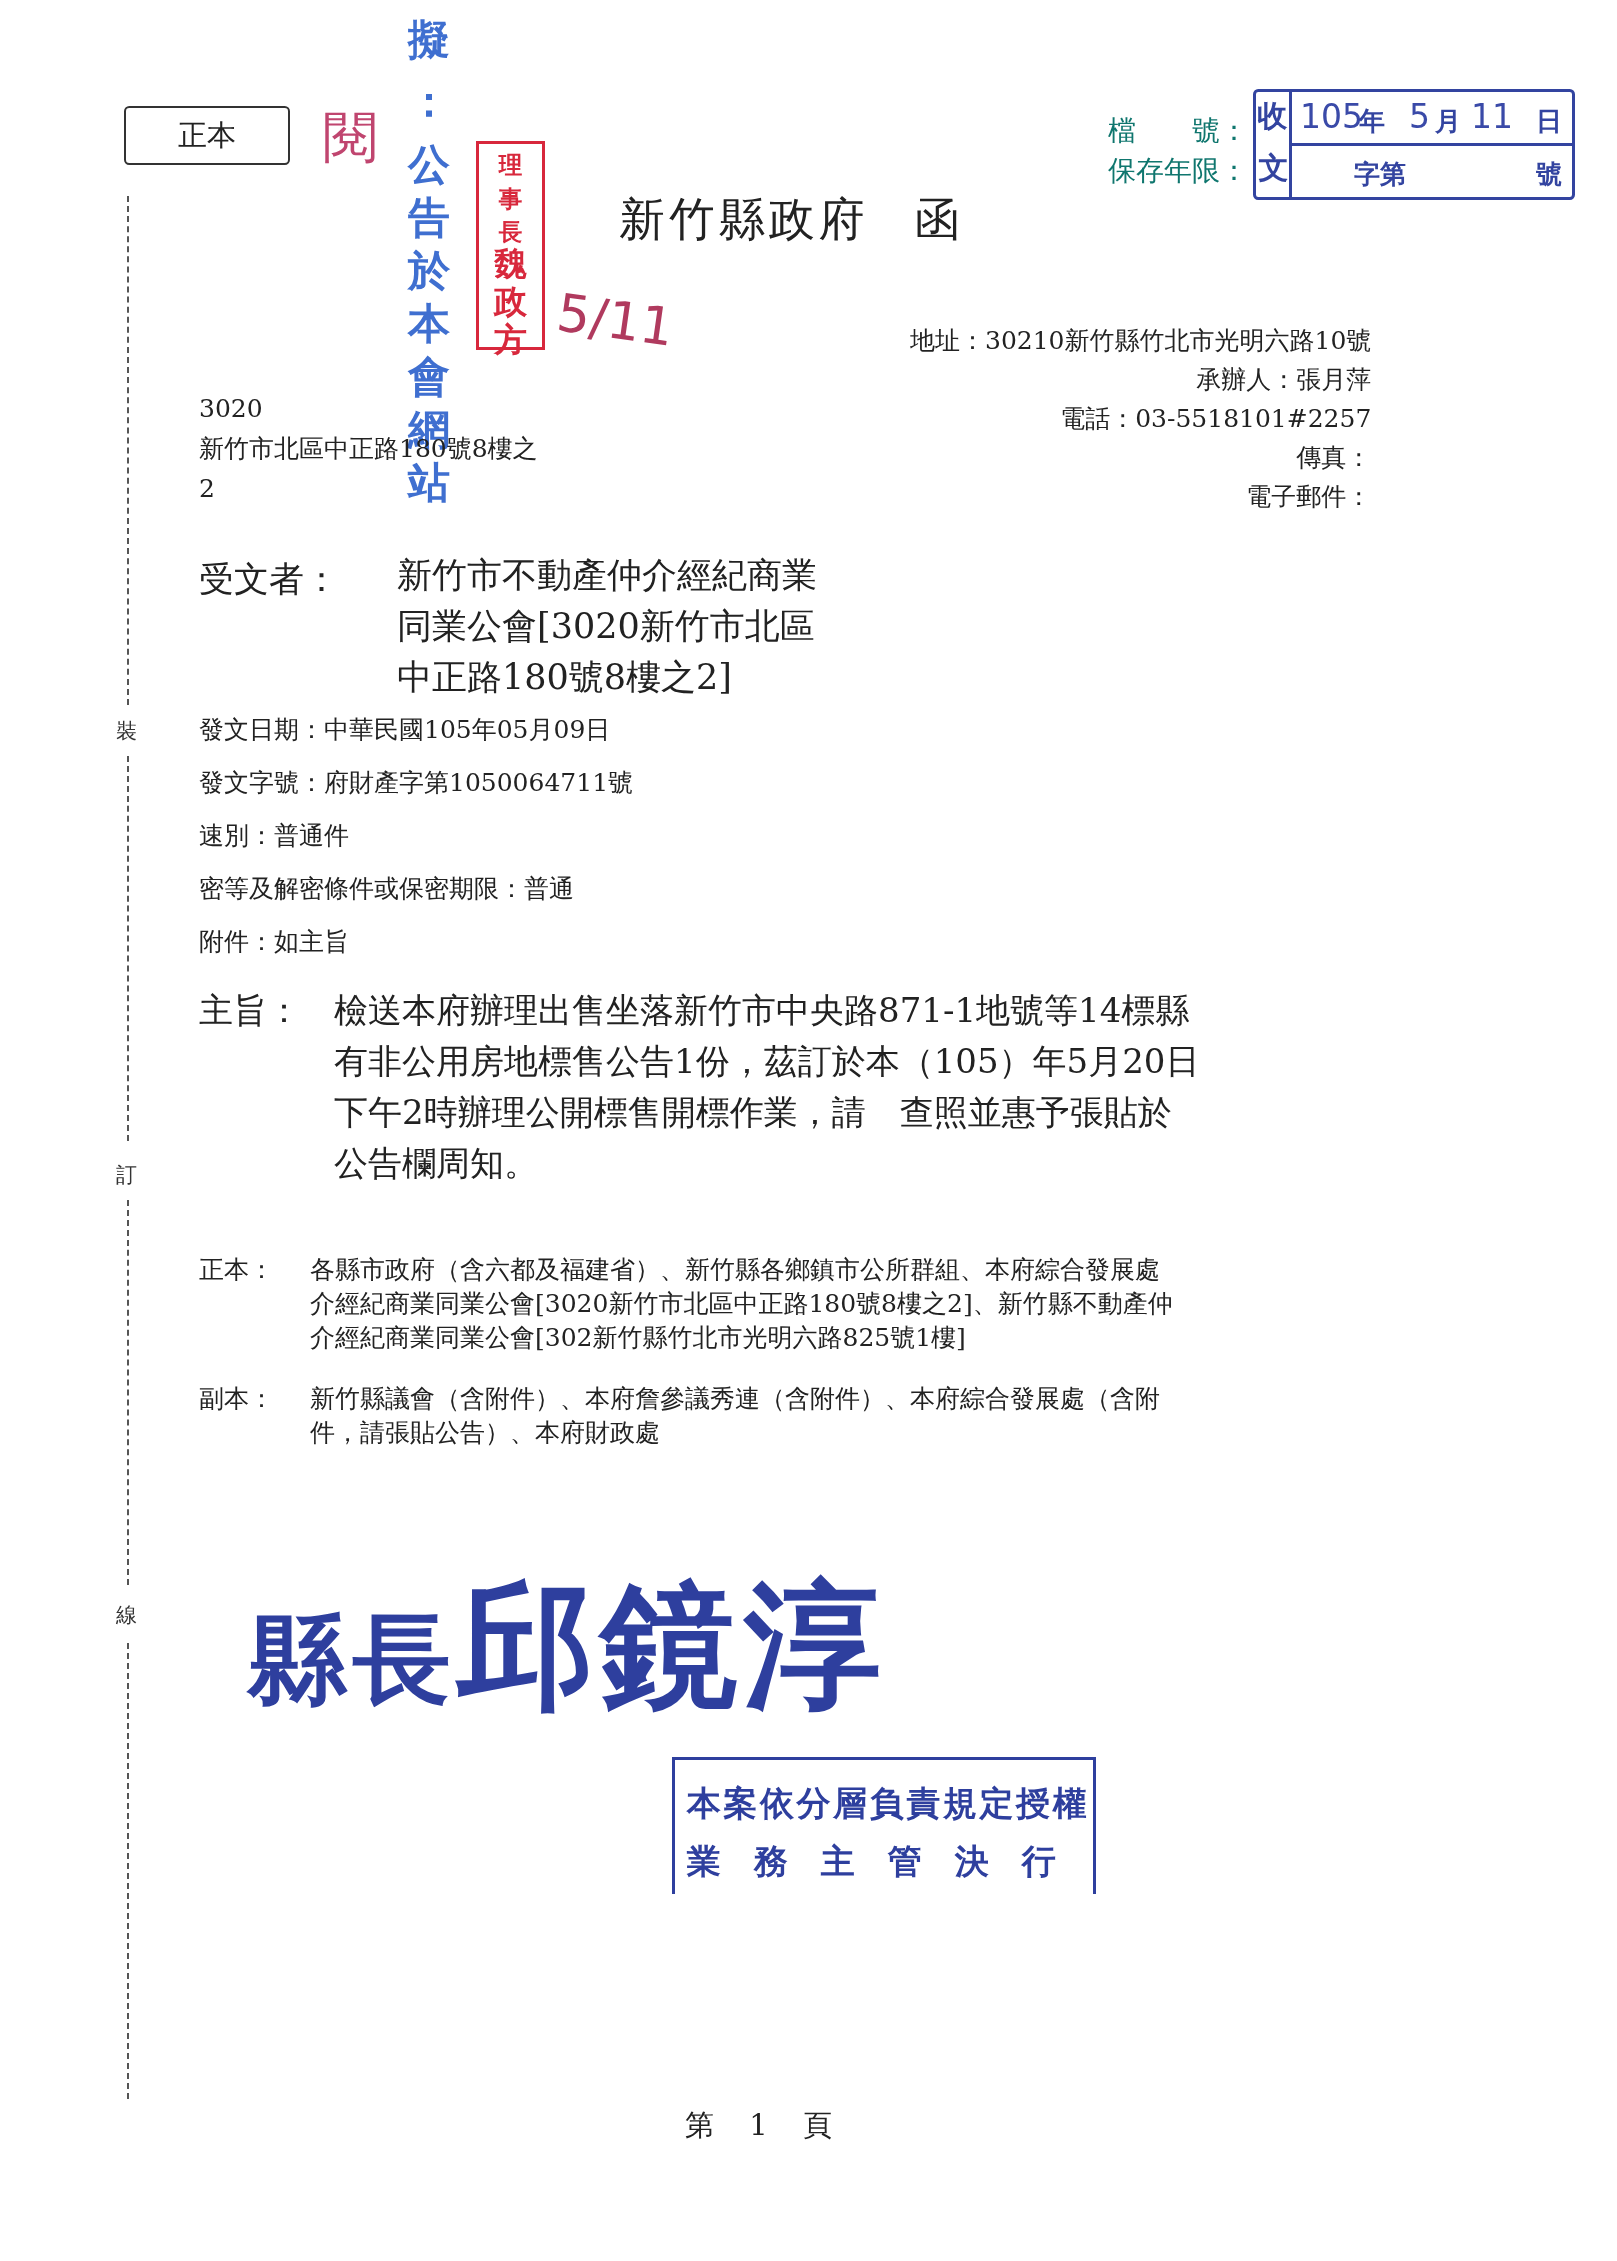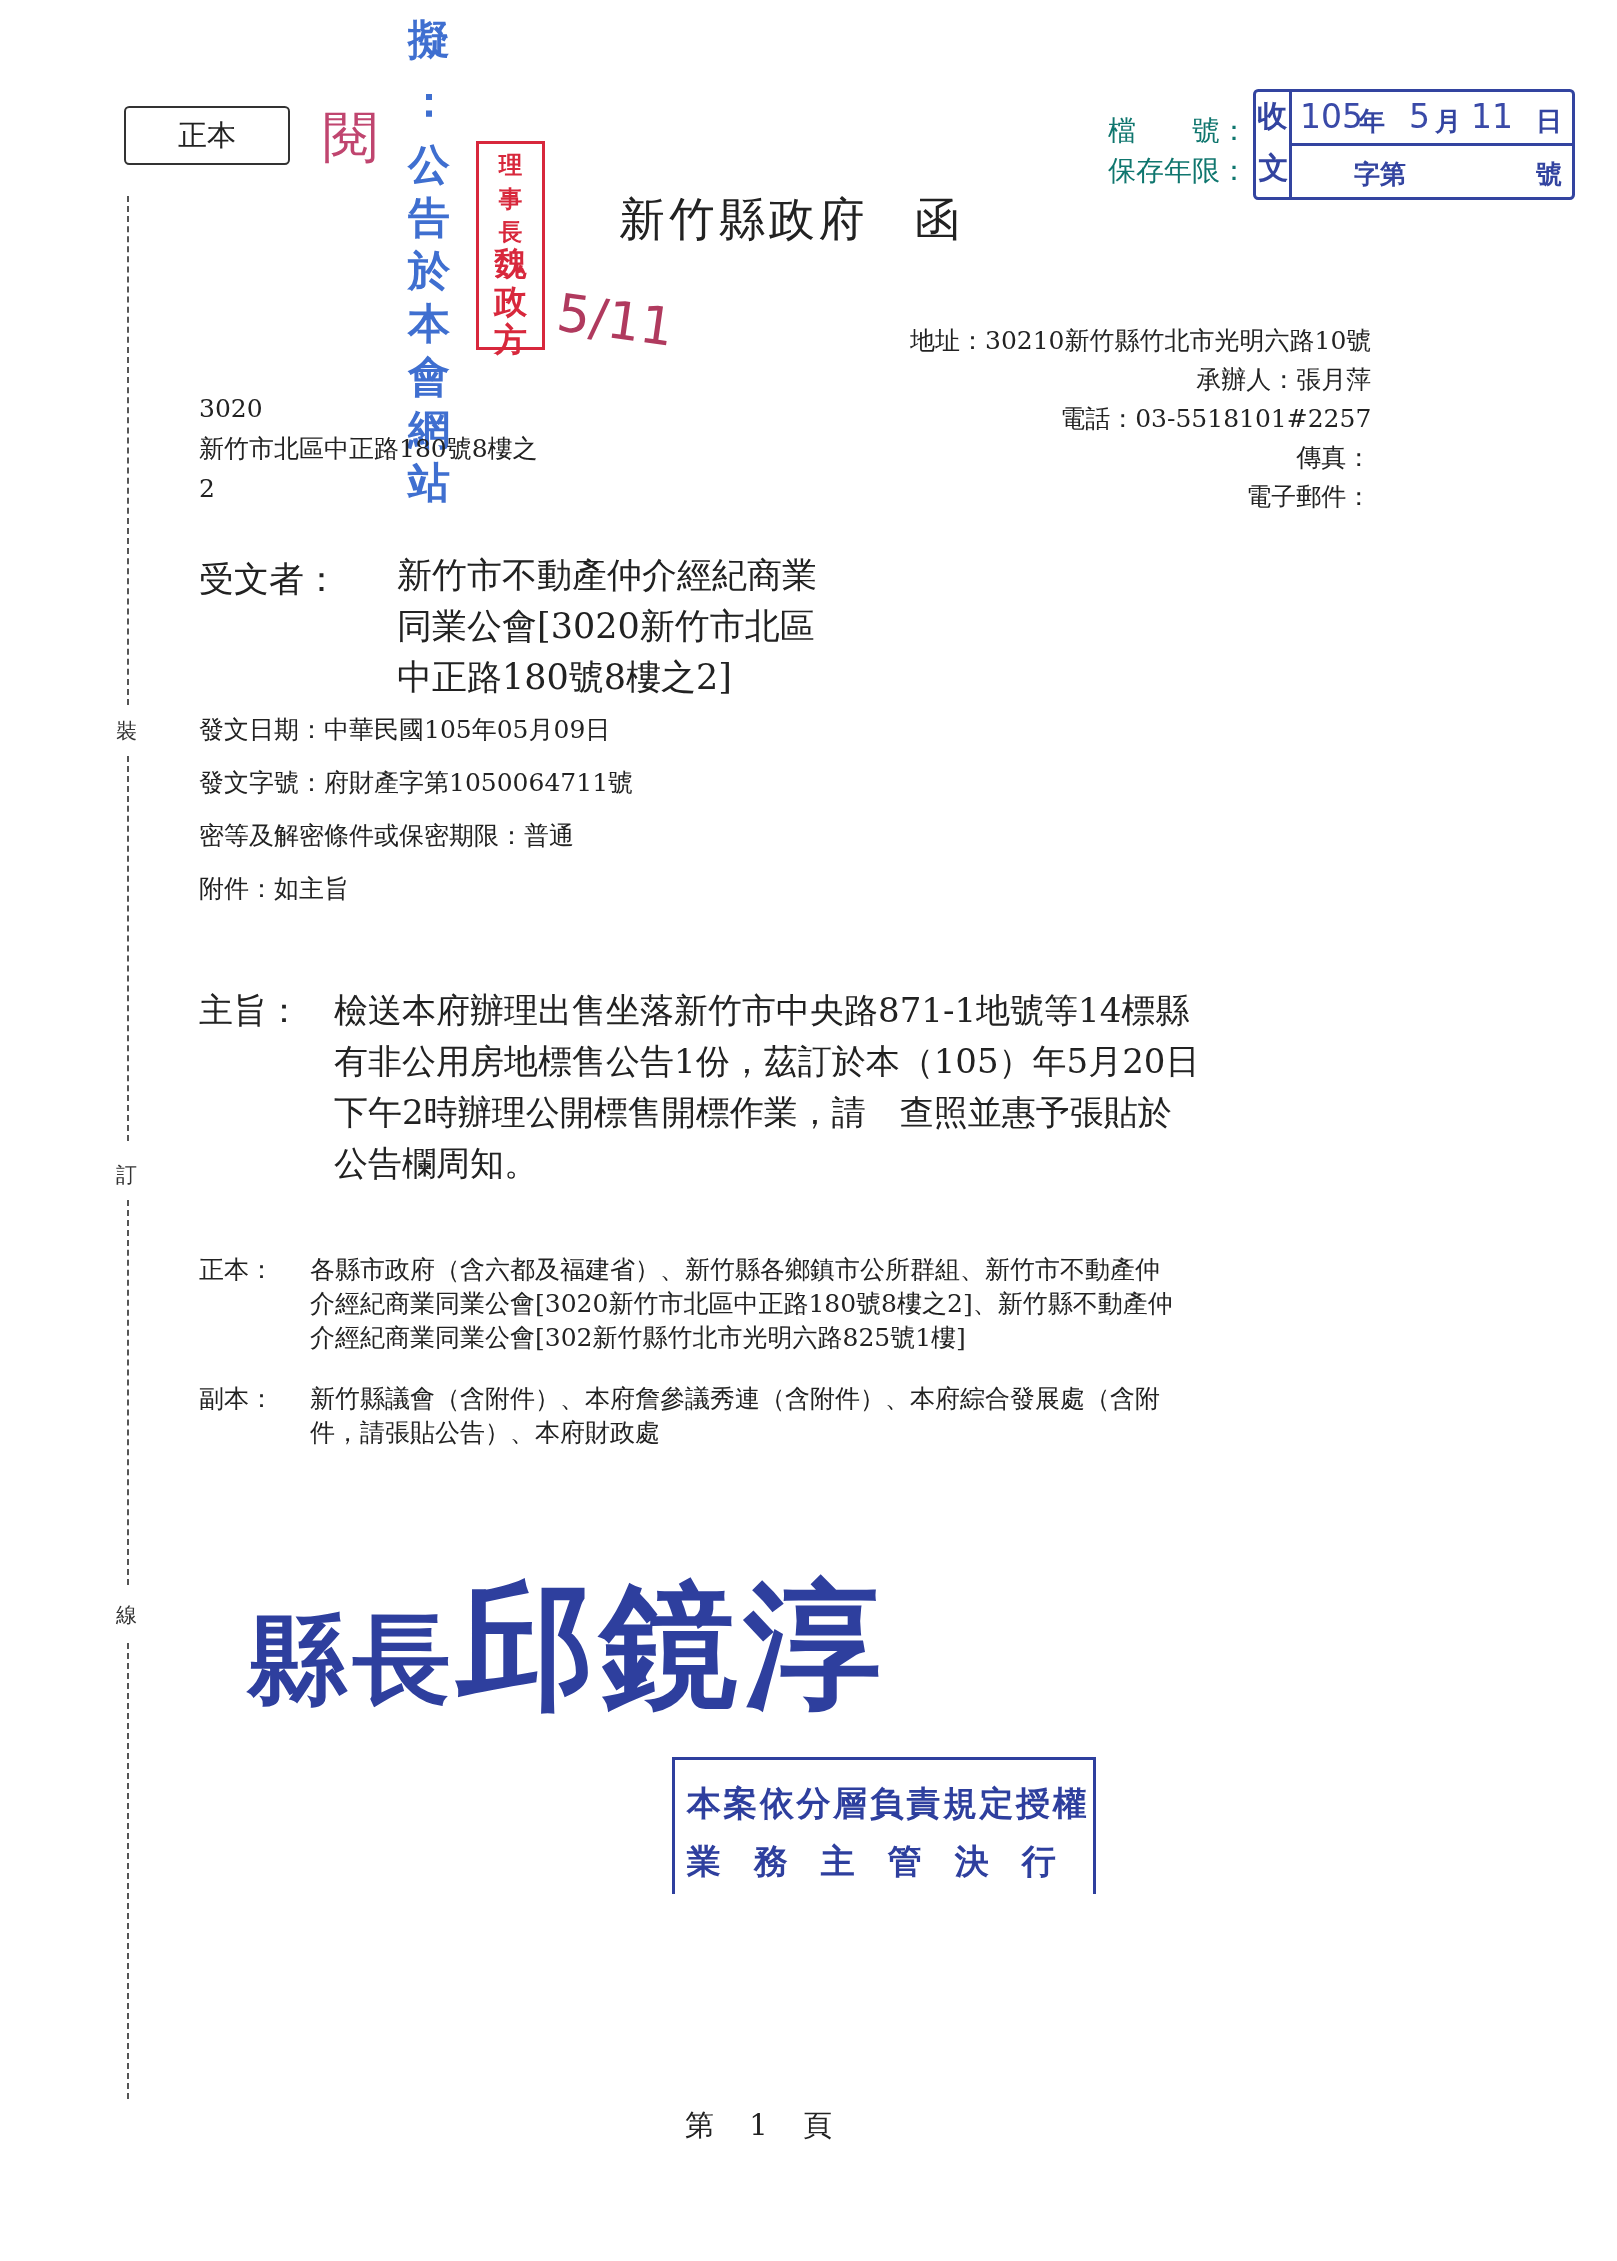--- a/index.html
+++ b/index.html
@@ -163,38 +163,39 @@
   <div class="val">
     <div>新竹市不動產仲介經紀商業</div>
     <div>同業公會[3020新竹市北區</div>
     <div>中正路180號8樓之2]</div>
   </div>
 </div>
 
 <div class="abs meta">
   <div>發文日期：中華民國105年05月09日</div>
   <div>發文字號：府財產字第1050064711號</div>
+  <div>速別：普通件</div>
   <div>密等及解密條件或保密期限：普通</div>
   <div>附件：如主旨</div>
 </div>
 
 <div class="abs subject">
   <span class="lbl">主旨：</span>
   <div class="val">
     <div>檢送本府辦理出售坐落新竹市中央路871-1地號等14標縣</div>
     <div>有非公用房地標售公告1份，茲訂於本（105）年5月20日</div>
     <div>下午2時辦理公開標售開標作業，請　查照並惠予張貼於</div>
     <div>公告欄周知。</div>
   </div>
 </div>
 
 <div class="abs dist" style="top:1253px;">
   <span class="lbl">正本：</span>
   <div class="val">
-    <div>各縣市政府（含六都及福建省）、新竹縣各鄉鎮市公所群組、新竹市不動產仲</div>
+    <div>各縣市政府（含六都及福建省）、新竹縣各鄉鎮市公所群組、本府綜合發展處</div>
     <div>介經紀商業同業公會[3020新竹市北區中正路180號8樓之2]、新竹縣不動產仲</div>
     <div>介經紀商業同業公會[302新竹縣竹北市光明六路825號1樓]</div>
   </div>
 </div>
 
 <div class="abs dist" style="top:1382px;">
   <span class="lbl">副本：</span>
   <div class="val">
     <div>新竹縣議會（含附件）、本府詹參議秀連（含附件）、本府綜合發展處（含附</div>
     <div>件，請張貼公告）、本府財政處</div>

